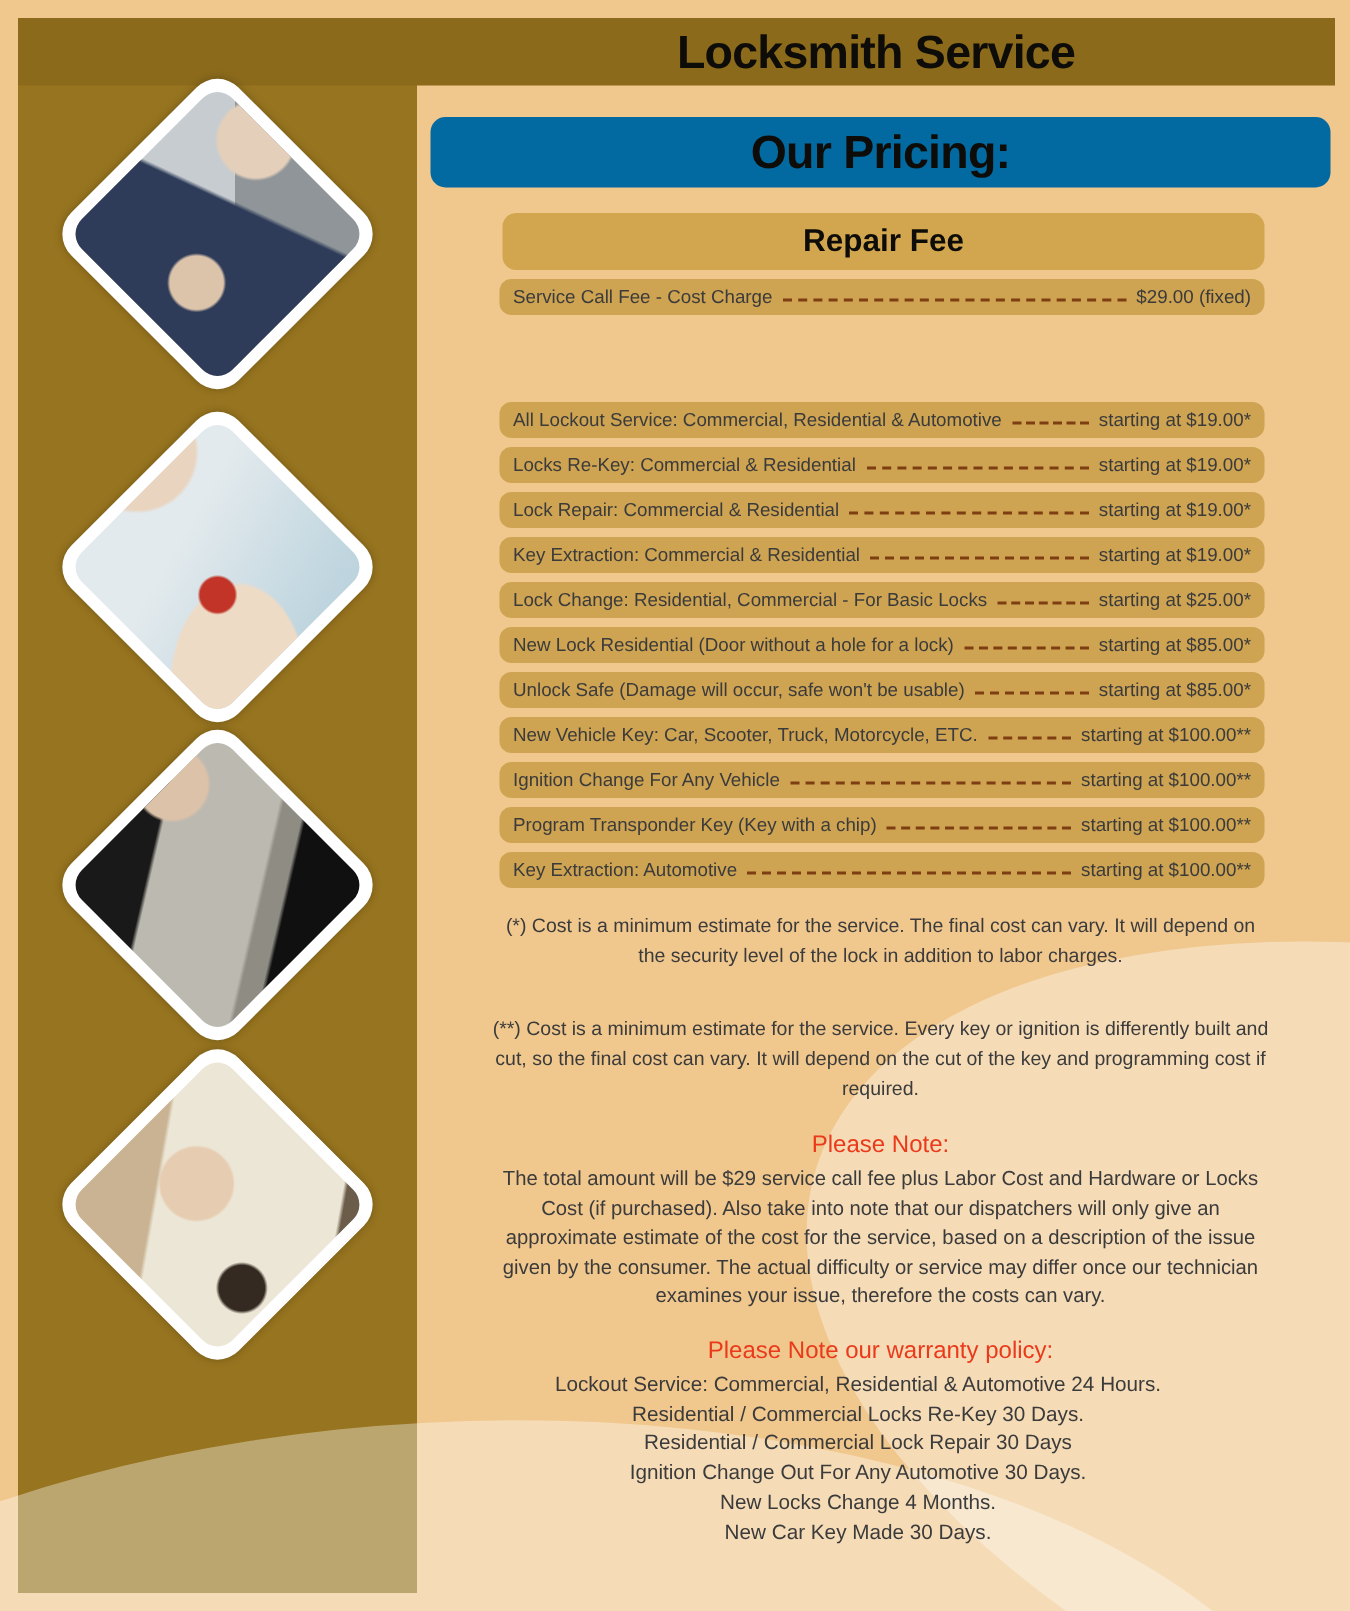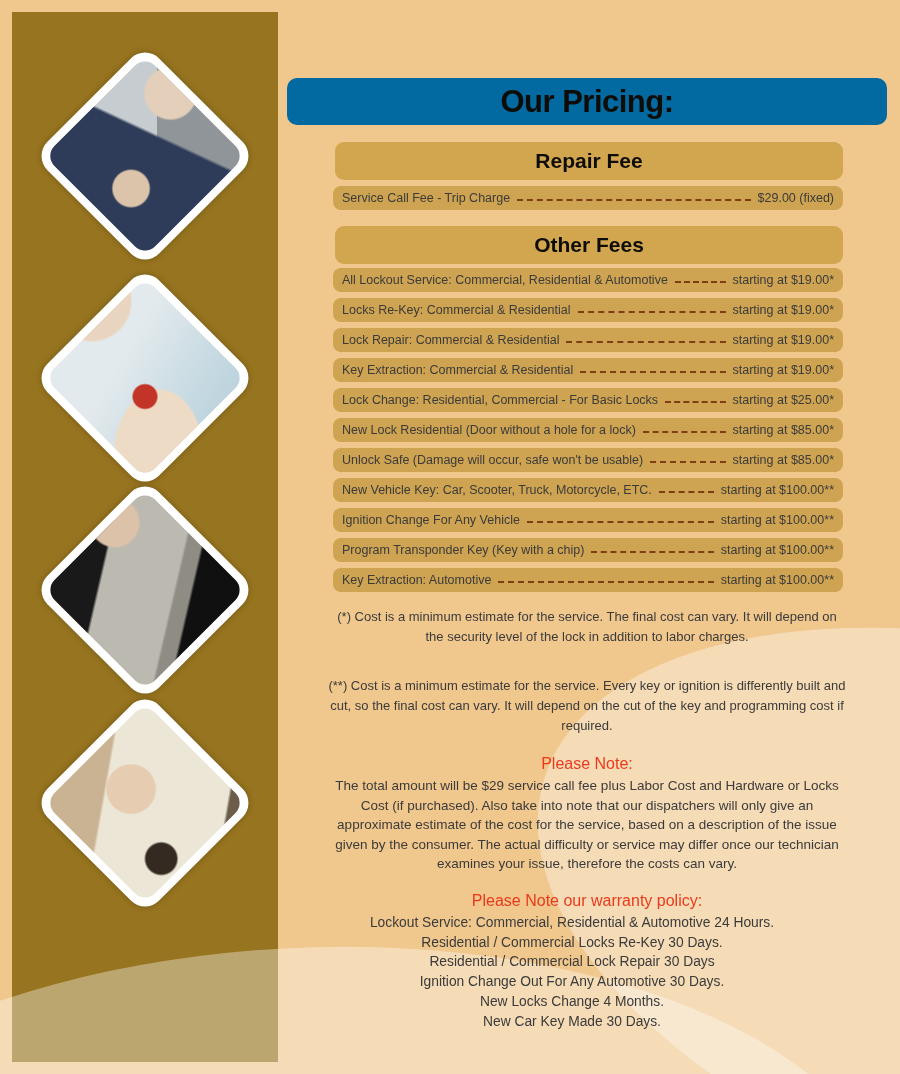--- a/index.html
+++ b/index.html
@@ -119,20 +119,23 @@
     font-size:13.8px;color:#3b3b3b;line-height:19.7px;
   }
   .warranty div{white-space:nowrap;}
 </style>
 </head>
 <body>
 
 <div class="page">
 
   <div class="sidebar"></div>
+  <div class="topbar">
+    <div class="title">Locksmith Service</div>
+  </div>
 
   <div class="blob blob-right"></div>
   <div class="blob blob-bottom"></div>
 
   <div class="diamond d1">
     <div class="photo">
         <div class="pic pic1"></div>
       </div>
   </div>
   <div class="diamond d2">
@@ -152,28 +155,25 @@
   </div>
 
   <div class="pricing-bar">
     <span>Our Pricing:</span>
   </div>
 
   <div class="section-bar sec-basic">
     <span>Repair Fee</span>
   </div>
   <div class="fee-row" style="top:186px">
-    <span>Service Call Fee - Trip Charge</span>
+    <span>Service Call Fee - Cost Charge</span>
     <span class="leader"></span>
     <span class="price">$29.00 (fixed)</span>
   </div>
 
-  <div class="section-bar sec-other">
-    <span>Other Fees</span>
-  </div>
 
   <div class="fee-row" style="top:268px">
     <span>All Lockout Service: Commercial, Residential &amp; Automotive</span>
     <span class="leader"></span>
     <span class="price">starting at $19.00*</span>
   </div>
   <div class="fee-row" style="top:298px">
     <span>Locks Re-Key: Commercial &amp; Residential</span>
     <span class="leader"></span>
     <span class="price">starting at $19.00*</span>

